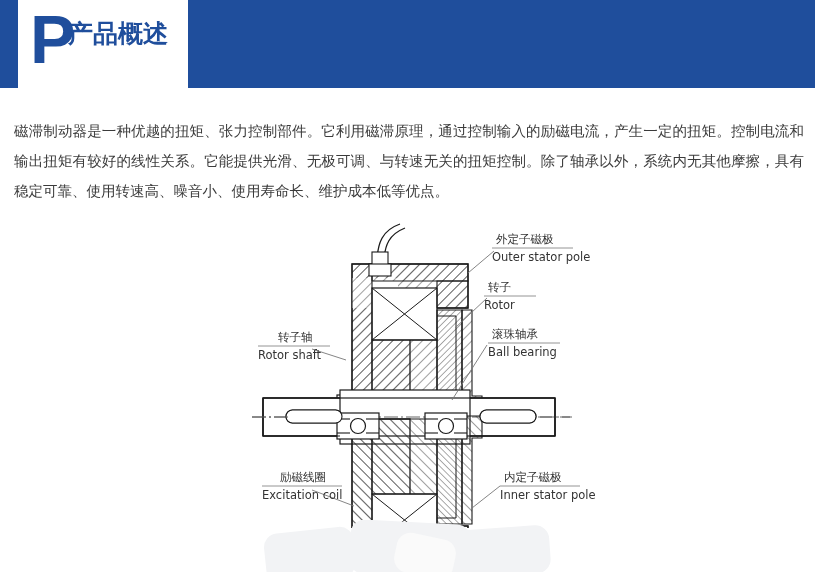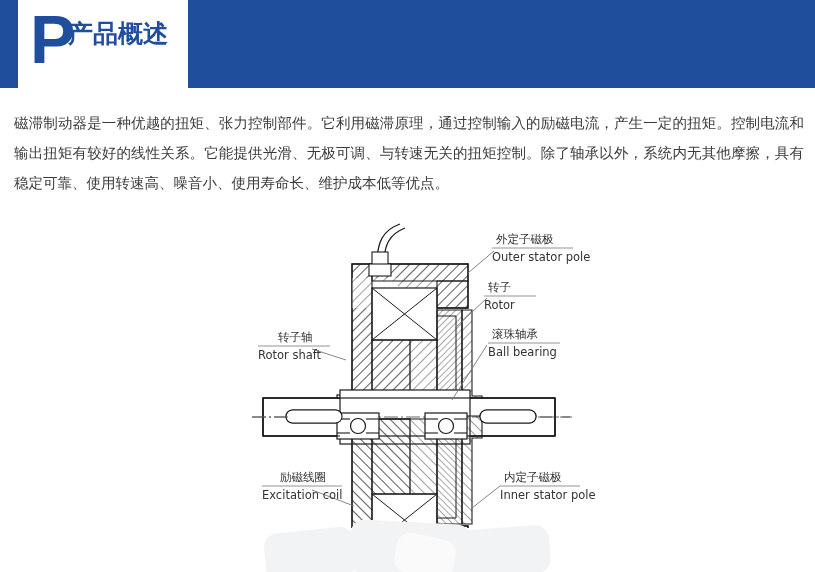--- a/index.html
+++ b/index.html
@@ -71,21 +71,21 @@
     color: #1F4E9C;
     font-family: "Liberation Sans", "DejaVu Sans", sans-serif;
     letter-spacing: 0.2px;
     white-space: nowrap;
   }
 
   
   .body-text {
     position: absolute;
     left: 14px;
-    top: 108px;
+    top: 116px;
     width: 790px;
     font-size: 14.5px;
     line-height: 30px;
     color: #3b3b3b;
     font-family: "DejaVu Sans", "Liberation Sans", sans-serif;
     text-align: justify;
     text-justify: inter-character;
   }
 
   

